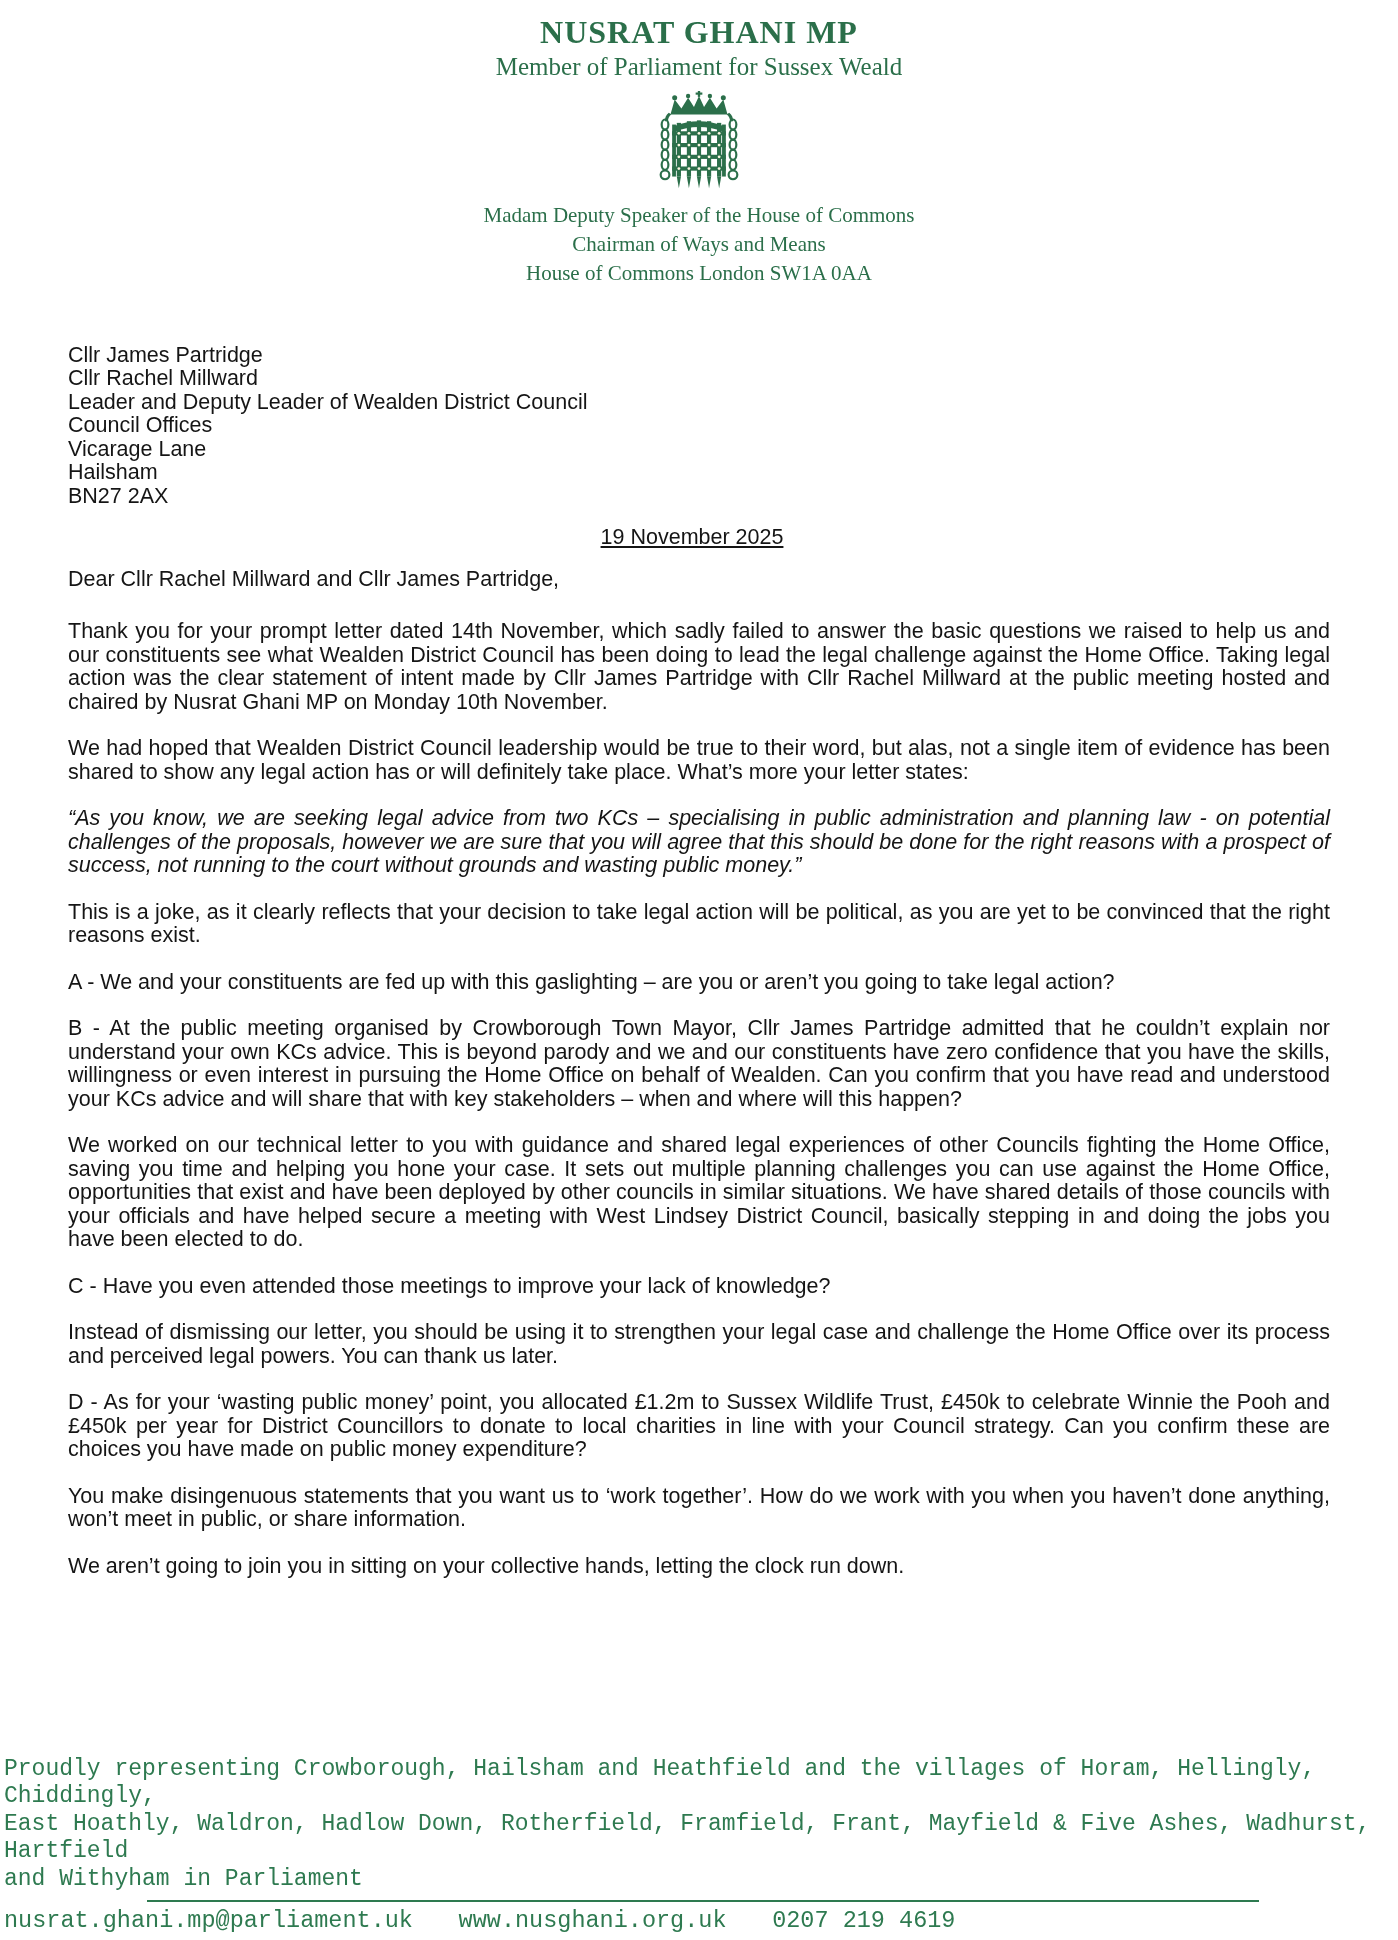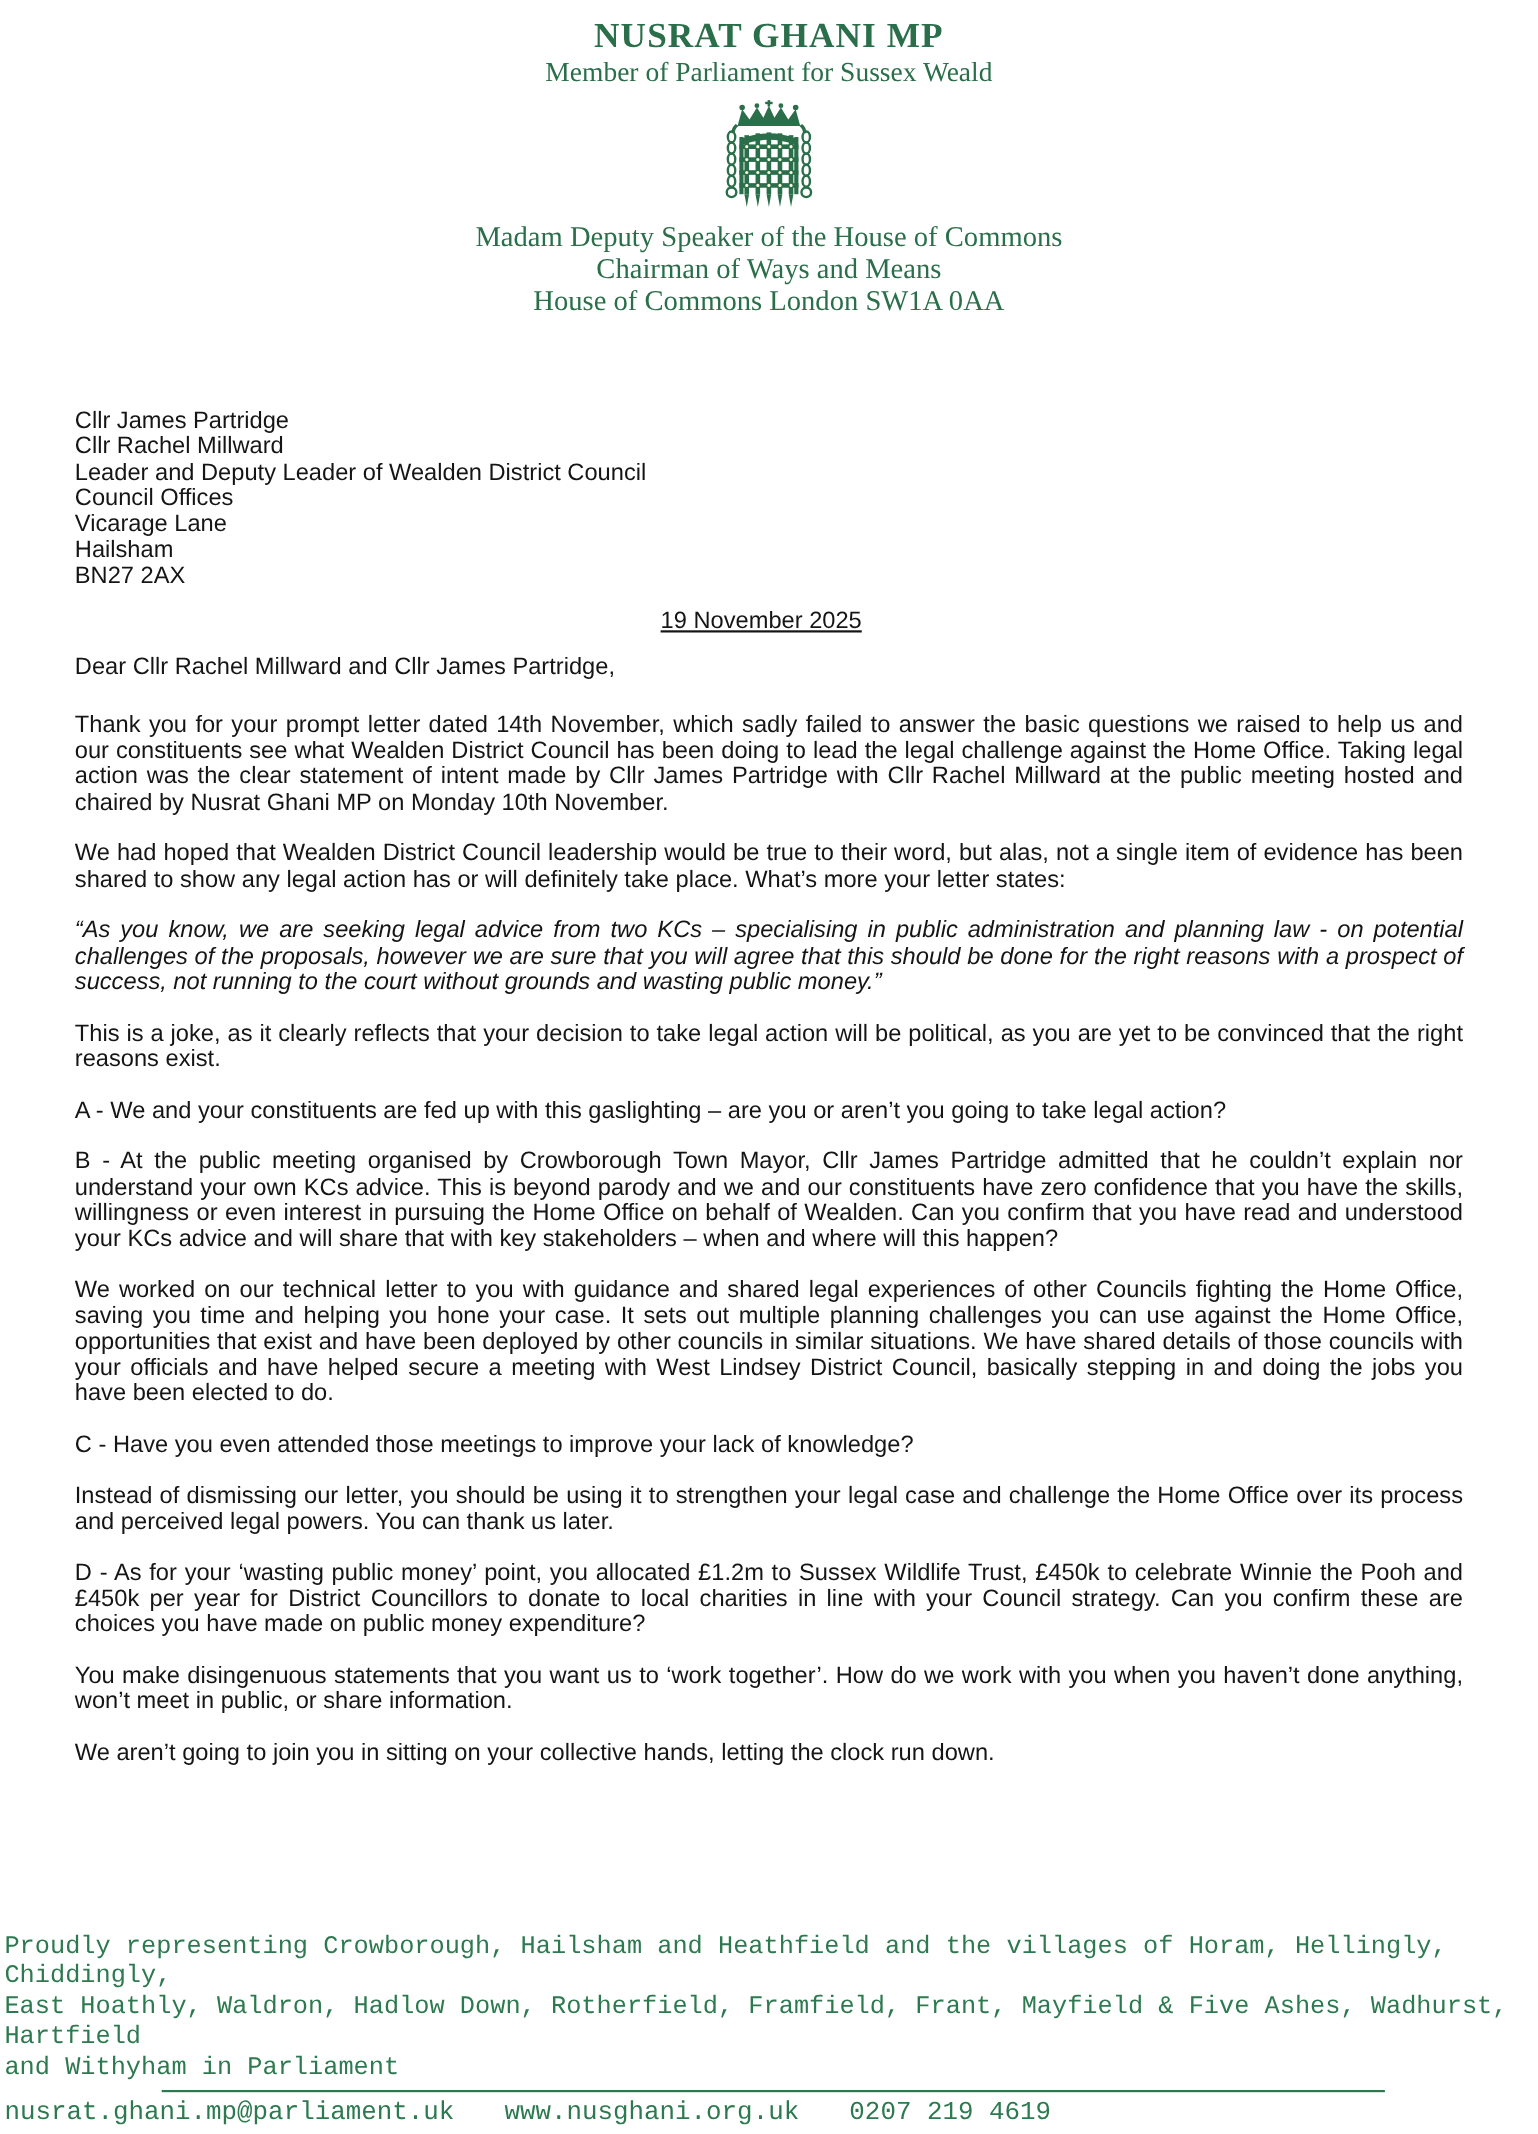--- a/index.html
+++ b/index.html
@@ -27,27 +27,27 @@
   .mp-subtitle{
     font-family:"Liberation Serif", serif;
     font-size:25px;
     color:#2b6f4a;
     margin-top:3px;
   }
   .crest{margin:10px auto 6px;width:86px;height:104px;}
   .crest svg{display:block;width:100%;height:100%;}
   .hoc-lines{
     font-family:"Liberation Serif", serif;
-    font-size:26px;
+    font-size:21px;
     line-height:29px;
     color:#2b6f4a;
   }
   
   .recipient{
-    margin-top:83px;
+    margin-top:56px;
     font-size:21.5px;
     line-height:23.5px;
   }
   .letter-date{
     margin-top:17px;
     text-align:center;
     font-size:21.5px;
     padding-right:14px;
     text-decoration:underline;
   }

